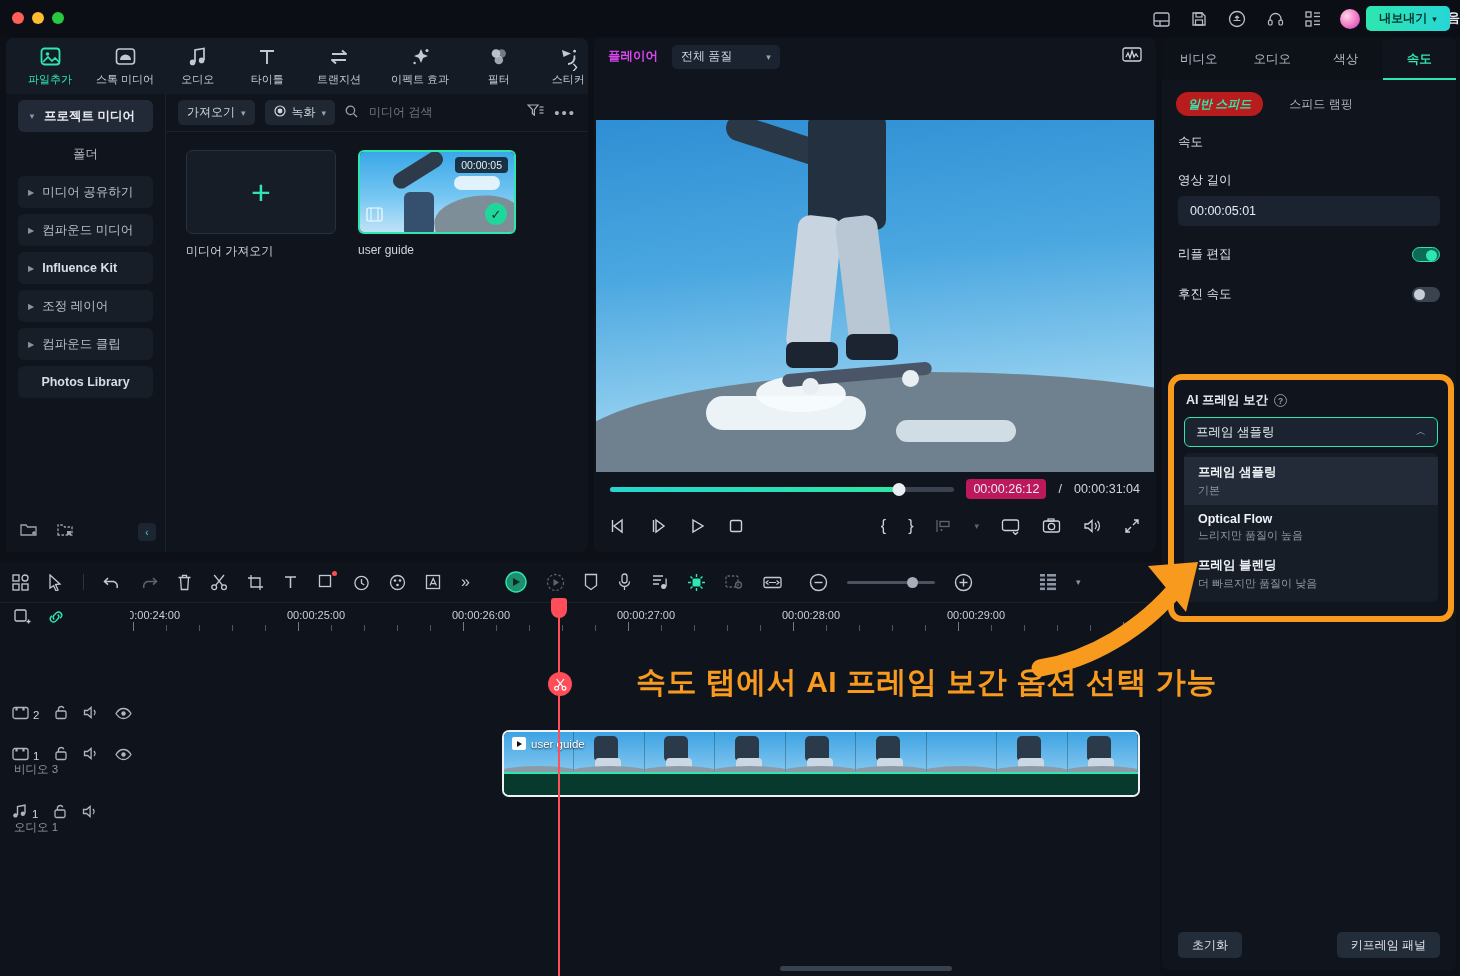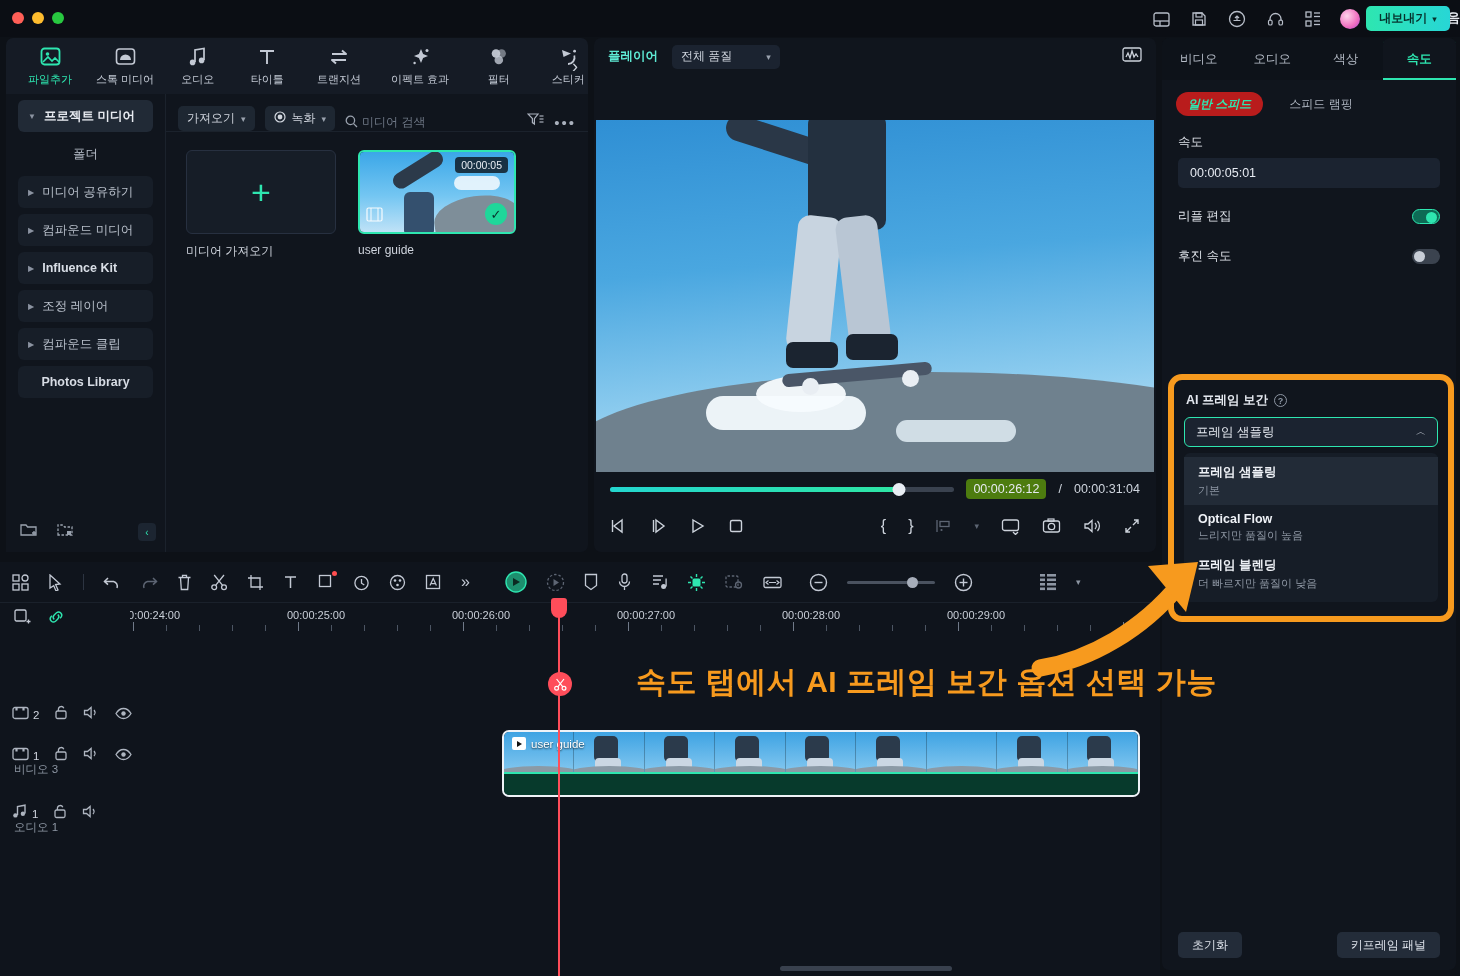--- a/index.html
+++ b/index.html
@@ -43,24 +43,24 @@
   .side-item.center{ justify-content:center; padding-left:0; background:transparent;}
   .side-item.plain{ justify-content:center; padding-left:0; font-weight:700; color:#d7dce4;}
   .tri{ font-size:8px; color:#8b93a1; }
   .side-bottom{ position:absolute; left:0; bottom:0; width:160px; height:40px; display:flex; align-items:center; gap:18px; padding-left:14px;}
   .side-bottom .ic{ color:#9aa2ae; cursor:pointer;}
   .collapse{ position:absolute; right:10px; bottom:11px; width:18px;height:18px;border-radius:4px;background:#1c2531;
     color:#2ee6b0; font-size:10px; display:flex;align-items:center;justify-content:center;cursor:pointer;}
 
   
   .mediaarea{ position:absolute; left:160px; top:0; width:422px; height:458px;}
-  .mediatoolbar{ height:38px; display:flex; align-items:flex-end; gap:10px; padding:0 12px; border-bottom:1px solid #1b222c;}
+  .mediatoolbar{ height:38px; display:flex; align-items:center; gap:10px; padding:0 12px; border-bottom:1px solid #1b222c;}
   .pill{ height:25px; border-radius:5px; background:#1e2732; display:flex;align-items:center; gap:6px;
     padding:0 9px; font-size:12px; color:#d2d7df; cursor:pointer;}
-  .searchbox{ display:flex; align-items:center; gap:4px; font-size:12px; color:#6e7785; flex:1; cursor:text;}
+  .searchbox{ display:flex; align-items:center; gap:11px; font-size:12px; color:#6e7785; flex:1; cursor:text;}
   .mt-ic{ color:#aab1bd; cursor:pointer;}
   .mediagrid{ display:flex; gap:22px; padding:18px 20px; }
   .mcell{ width:150px; }
   .mbox{ width:150px;height:84px;border-radius:6px; background:#161d27; border:1px solid #273040;
     display:flex;align-items:center;justify-content:center; color:#2ee6b0; font-size:34px; font-weight:200; cursor:pointer;}
   .mlabel{ margin-top:9px; font-size:12px; color:#cfd4dd;}
   .thumb{ width:158px;height:84px;border-radius:6px; position:relative; overflow:hidden;
     border:2px solid #2ee6b0; cursor:pointer;}
   .thumb .sky{position:absolute;inset:0;background:linear-gradient(180deg,#3ba7e8 0%,#74c6f2 55%,#bfe2f7 100%);}
   .thumb .cloud{position:absolute;right:14px;top:24px;width:46px;height:14px;background:#eef7fd;border-radius:9px;opacity:.9;}
@@ -69,21 +69,21 @@
   .thumb .body{position:absolute;left:44px;top:40px;width:30px;height:44px;background:#34506e;border-radius:6px;}
   .dur{ position:absolute; right:6px; top:5px; background:rgba(10,14,20,.78); color:#e8ecf2; font-size:10.5px;
     padding:2px 6px; border-radius:4px; font-family:"Liberation Sans",sans-serif;}
   .filmic{ position:absolute; left:6px; bottom:6px; color:#fff; opacity:.92;}
   .check{ position:absolute; right:7px; bottom:7px; width:22px;height:22px;border-radius:50%;background:#1fd79a;
     display:flex;align-items:center;justify-content:center;color:#06312c;font-size:13px;font-weight:900;}
 
   
   .player{ position:absolute; left:594px; top:38px; width:562px; height:514px; background:#10151d; border-radius:7px;}
   .pbar{ height:37px; display:flex; align-items:center; gap:14px; padding:0 14px; }
-  .pbar .lbl{ font-size:12.5px; color:#5eead4; font-weight:600;}
+  .pbar .lbl{ font-size:12.5px; color:#d946ef; font-weight:600;}
   .qual{ height:24px;border-radius:5px;background:#1b2330; display:flex;align-items:center;gap:34px;
     padding:0 9px; font-size:12px; color:#cdd3dc; cursor:pointer;}
   .waveic{ margin-left:auto; color:#cdd3dc; cursor:pointer;}
   .stage{ position:absolute; left:2px; top:82px; width:558px; height:352px; background:#000; overflow:hidden;}
   .sky2{ position:absolute;inset:0; background:linear-gradient(175deg,#2f8fd4 0%,#4aa7e0 40%,#8fcdef 75%,#cfe8f8 100%);}
   .hill2{ position:absolute; left:-30px; bottom:-70px; width:760px; height:170px; background:#6f818e; border-radius:48% 52% 0 0;}
   .cloudA{ position:absolute; left:110px; bottom:42px; width:160px;height:34px;background:#f2f9fd;border-radius:18px;opacity:.95;}
   .cloudB{ position:absolute; left:160px; bottom:60px; width:90px;height:36px;background:#f7fbfe;border-radius:50%;opacity:.95;}
   .cloudC{ position:absolute; left:300px; bottom:30px; width:120px;height:22px;background:#e9f4fb;border-radius:12px;opacity:.8;}
   .sk-torso{ position:absolute; left:212px; top:-6px; width:78px; height:116px; background:#23303f; border-radius:10px;}
@@ -94,21 +94,21 @@
   .sk-shoe2{ position:absolute; left:250px; top:214px; width:52px;height:26px;background:#1b2430;border-radius:7px;}
   .board{ position:absolute; left:186px; top:248px; width:150px; height:13px; background:#4a5667; border-radius:7px; transform:rotate(-5deg);}
   .wheel{ position:absolute; width:17px;height:17px;border-radius:50%;background:#e9eef3;}
   .ctrls{ position:absolute; left:0; bottom:0; width:562px; height:80px;}
   .seekrow{ display:flex; align-items:center; gap:12px; padding:0 16px; height:34px;}
   .track{ flex:1; height:5px; border-radius:3px; background:#3a424f; position:relative;}
   .trackfill{ position:absolute;left:0;top:0;height:5px;border-radius:3px;width:84%;
     background:linear-gradient(90deg,#24d6cf,#2ee6a4);}
   .knob{ position:absolute; left:84%; top:-4px; width:13px;height:13px;border-radius:50%;background:#e8edf3;
     transform:translateX(-50%); cursor:pointer;}
-  .tc{ font-size:12.5px; color:#e6eaf1; background:#4d7c0f; padding:3px 7px; border-radius:4px;}
+  .tc{ font-size:12.5px; color:#e6eaf1; background:#be185d; padding:3px 7px; border-radius:4px;}
   .tc2{ font-size:12.5px; color:#cfd5de; }
   .btnrow{ display:flex; align-items:center; height:40px; padding:0 16px; gap:22px; color:#cdd3dc;}
   .btnrow .sp{ margin-left:auto; }
   .ibtn{ cursor:pointer; display:flex;align-items:center; }
   .ibtn.dim{ color:#5d6573; }
 
   
   .rightpane{ position:absolute; left:1162px; top:38px; width:294px; height:932px; background:#10151d; border-radius:7px;}
   .rtabs{ display:flex; height:42px; align-items:stretch; background:#0d1219; border-radius:7px 7px 0 0;}
   .rtab{ flex:1; display:flex;align-items:center;justify-content:center; font-size:12.5px; color:#b6bdc8; cursor:pointer;}
@@ -571,20 +571,21 @@
       <div class="segbtn on">
           <span>일반 스피드</span>
         </div>
       <div class="segbtn">
           <span>스피드 램핑</span>
         </div>
     </div>
 
     <div class="rowlbl">속도</div>
 
+    <div class="rowlbl">영상 길이</div>
     <div class="txtbox">00:00:05:01</div>
 
     <div style="margin-top:8px">
       <div class="togrow">
         <span>리플 편집</span>
         <span class="tog on">
             <i></i>
           </span>
       </div>
       <div class="togrow">

